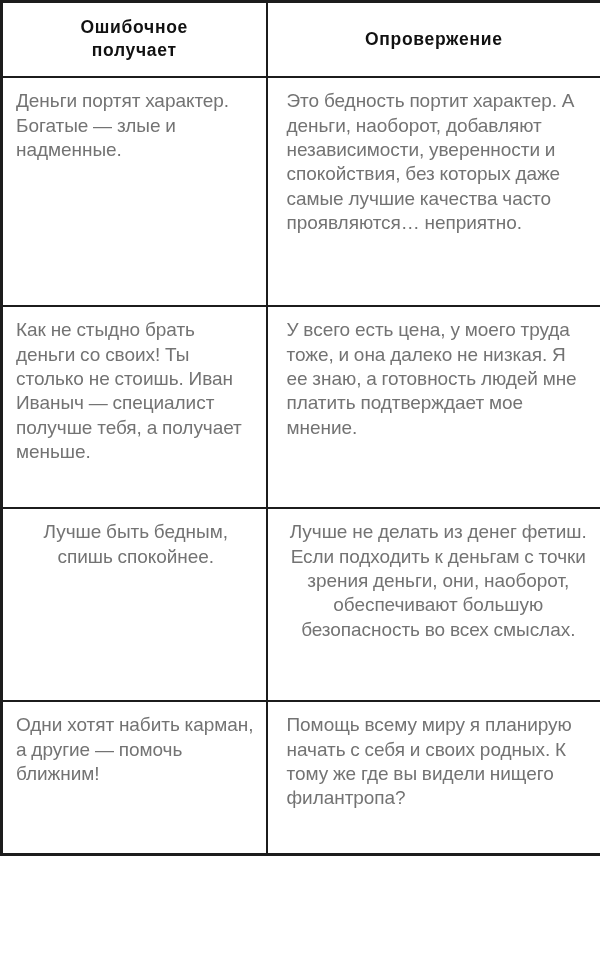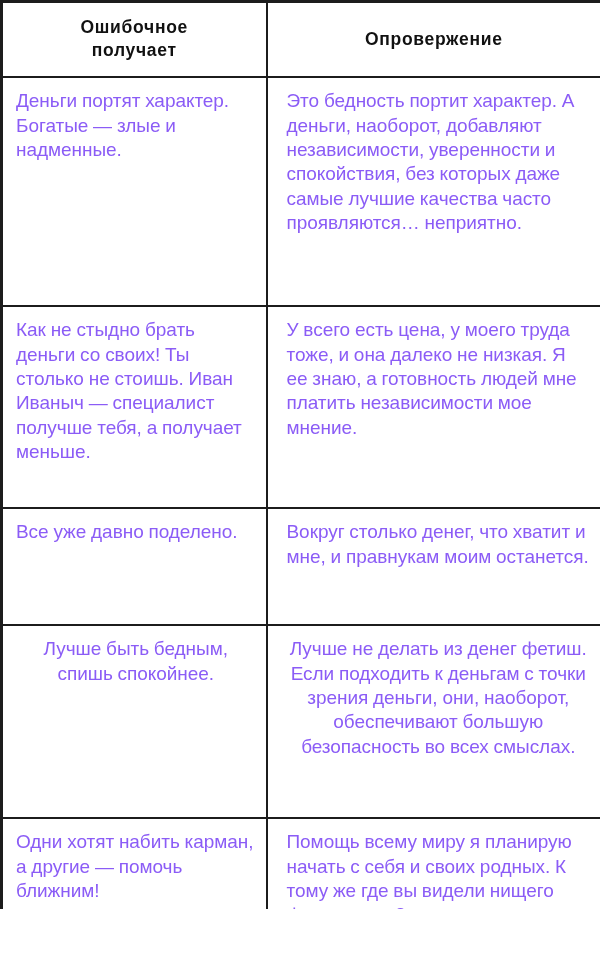--- a/index.html
+++ b/index.html
@@ -62,21 +62,21 @@
     color: #111111;
     padding: 13px 10px 14px 10px;
     height: 70px;
     box-sizing: border-box;
   }
 
   tbody td {
     font-size: 19px;
     line-height: 1.285;
     padding: 11px 12px 12px 13px;
-    color: #8b5cf6;
+    color: #737373;
     letter-spacing: -0.05px;
     word-spacing: -0.4px;
     hyphens: manual;
   }
 
   tbody td.cell-belief { padding-right: 10px; }
   tbody td.cell-rebuttal { padding-left: 19px; padding-right: 10px; }
 
   
   tbody tr.r0 td { height: 204px; }
@@ -104,25 +104,21 @@
         <th class="head-rebuttal">Опровержение</th>
       </tr>
     </thead>
     <tbody>
       <tr class="r0">
         <td class="cell-belief">Деньги портят харак­тер. Богатые — злые и надменные.</td>
         <td class="cell-rebuttal">Это бедность портит ха­рактер. А деньги, наоборот, добавляют независимости, уверенности и спокойствия, без которых даже самые лучшие качества часто про­являются… неприятно.</td>
       </tr>
       <tr class="r2">
         <td class="cell-belief">Как не стыдно брать деньги со своих! Ты столько не стоишь. Иван Иваныч — спе­циалист получше тебя, а получает меньше.</td>
-        <td class="cell-rebuttal">У всего есть цена, у моего труда тоже, и она далеко не низкая. Я ее знаю, а готов­ность людей мне платить независимости мое мнение.</td>
-      </tr>
-      <tr class="r3">
-        <td class="cell-belief">Все уже давно по­делено.</td>
-        <td class="cell-rebuttal">Вокруг столько денег, что хва­тит и мне, и правнукам моим останется.</td>
+        <td class="cell-rebuttal">У всего есть цена, у моего труда тоже, и она далеко не низкая. Я ее знаю, а готов­ность людей мне платить подтверждает мое мнение.</td>
       </tr>
       <tr class="r4">
         <td class="cell-belief">Лучше быть бедным, спишь спокойнее.</td>
         <td class="cell-rebuttal">Лучше не делать из денег фе­тиш. Если подходить к день­гам с точки зрения деньги, они, наоборот, обеспечивают большую безопасность во всех смыслах.</td>
       </tr>
       <tr class="r5">
         <td class="cell-belief">Одни хотят набить карман, а другие — помочь ближним!</td>
         <td class="cell-rebuttal">Помощь всему миру я пла­нирую начать с себя и своих родных. К тому же где вы видели нищего филантропа?</td>
       </tr>
     </tbody>

